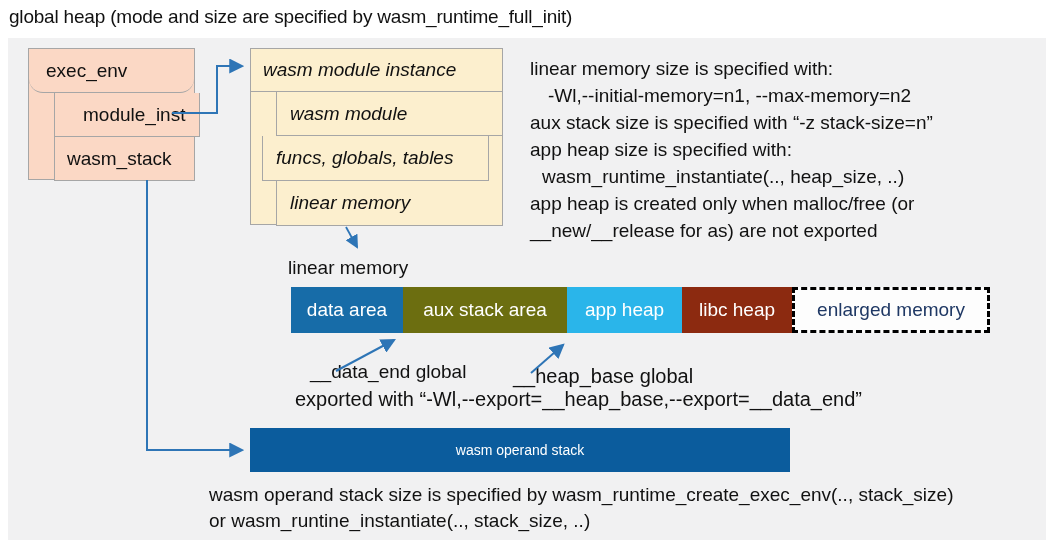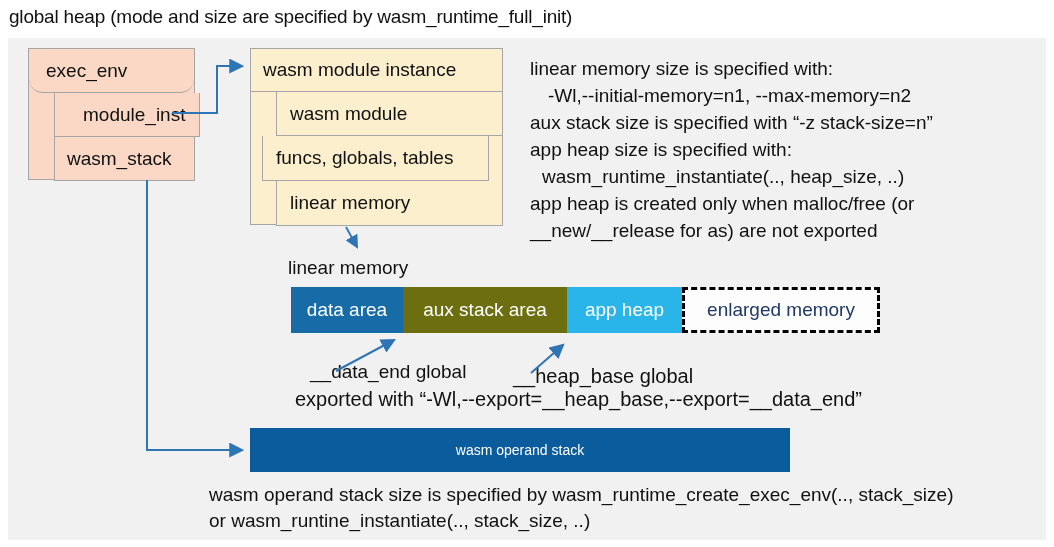--- a/index.html
+++ b/index.html
@@ -7,21 +7,21 @@
     position:relative;width:1054px;height:547px;overflow:hidden;
     font-family:"Liberation Sans", sans-serif;color:#111;background:#ffffff;
   }
   .abs{position:absolute;}
   #page-title{left:9px;top:6px;font-size:19px;letter-spacing:-0.2px;}
   #diagram-bg{left:8px;top:38px;width:1038px;height:502px;background:var(--bg_gray);}
 
   
   .struct-box{box-sizing:border-box;border:1px solid var(--box_border);font-size:19px;}
   .pink{background:var(--pink_fill);}
-  .cream{background:var(--cream_fill);}
+  .cream{background:var(--cream_fill);font-style:italic;}
   .box-header{box-sizing:border-box;position:absolute;left:0;top:0;right:0;display:flex;align-items:center;border-bottom:1px solid var(--box_border);}
   .inner-row{box-sizing:border-box;position:absolute;display:flex;align-items:center;border:1px solid var(--box_border);border-top:none;}
   #exec-env-box{left:28px;top:48px;width:167px;height:132px;}
   #exec-env-box .box-header{height:44px;padding-left:17px;border-radius:14px;}
   #row-module-inst{left:25px;top:44px;width:146px;height:44px;padding-left:28px;}
   #row-wasm-stack{left:25px;top:88px;width:141px;height:44px;padding-left:12px;}
   #module-instance-box{left:250px;top:48px;width:253px;height:177px;}
   #module-instance-box .box-header{height:43px;padding-left:12px;}
   #row-wasm-module{left:25px;top:43px;width:227px;height:44px;padding-left:13px;}
   #row-funcs{left:11px;top:87px;width:227px;height:45px;padding-left:13px;}
@@ -88,20 +88,21 @@
     <div class="note-line indent-sm">wasm_runtime_instantiate(.., heap_size, ..)</div>
     <div class="note-line">app heap is created only when malloc/free (or</div>
     <div class="note-line">__new/__release for as) are not exported</div>
   </div>
 
   <div class="abs" id="linear-memory-label">linear memory</div>
   <div class="abs" id="memory-bar">
     <div class="segment seg-data">data area</div>
     <div class="segment seg-aux">aux stack area</div>
     <div class="segment seg-app">app heap</div>
+    <div class="segment seg-libc">libc heap</div>
     <div class="segment seg-enlarged">enlarged memory</div>
   </div>
 
   <div class="abs" id="data-end-label">__data_end global</div>
   <div class="abs" id="heap-base-label">__heap_base global</div>
   <div class="abs" id="exported-label">exported with “-Wl,--export=__heap_base,--export=__data_end”</div>
 
   <div class="abs" id="operand-stack-bar">wasm operand stack</div>
 
   <div class="abs" id="footer">

